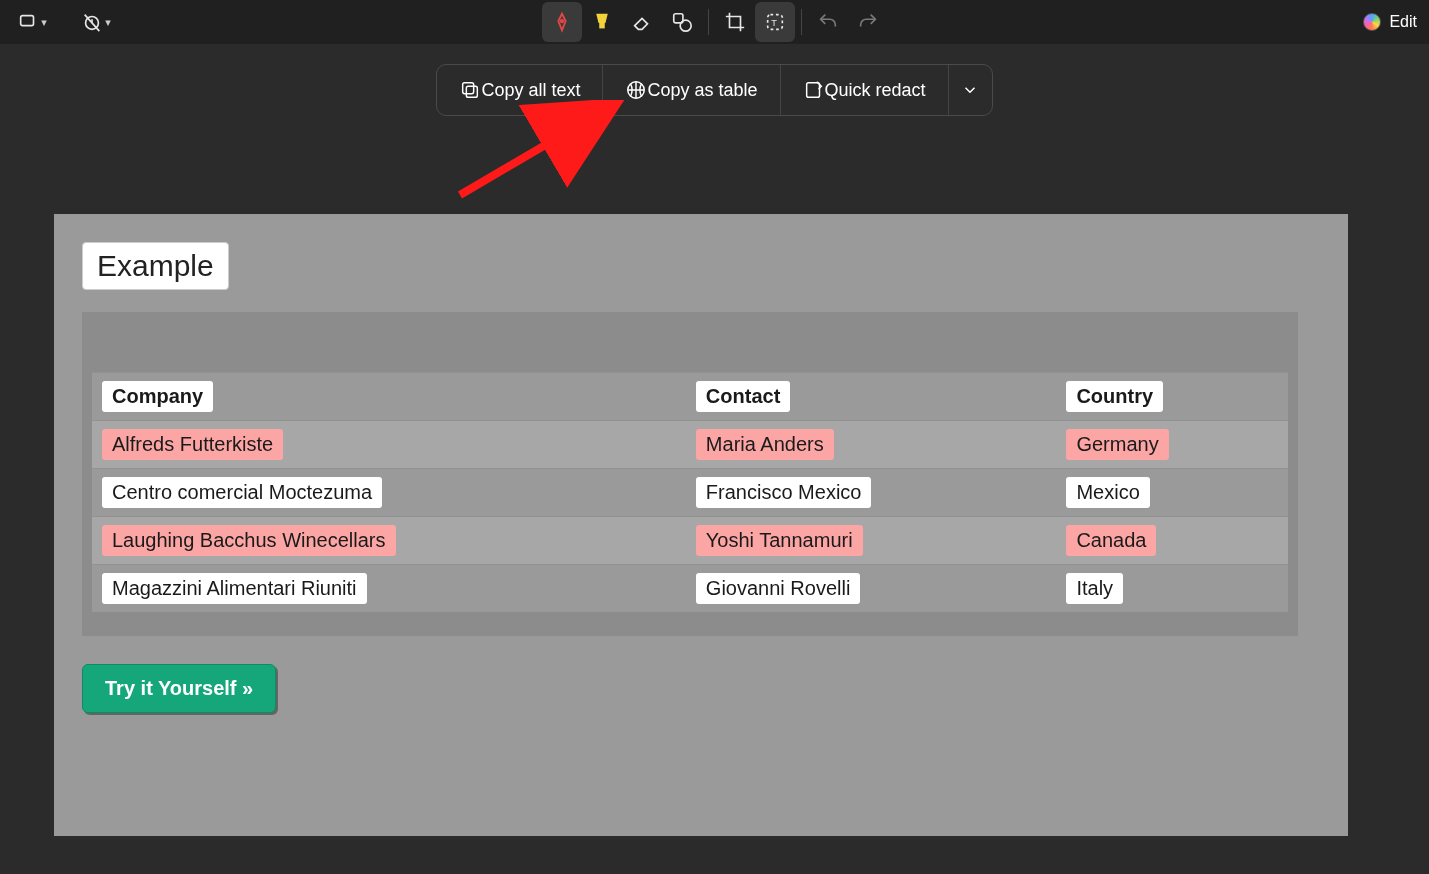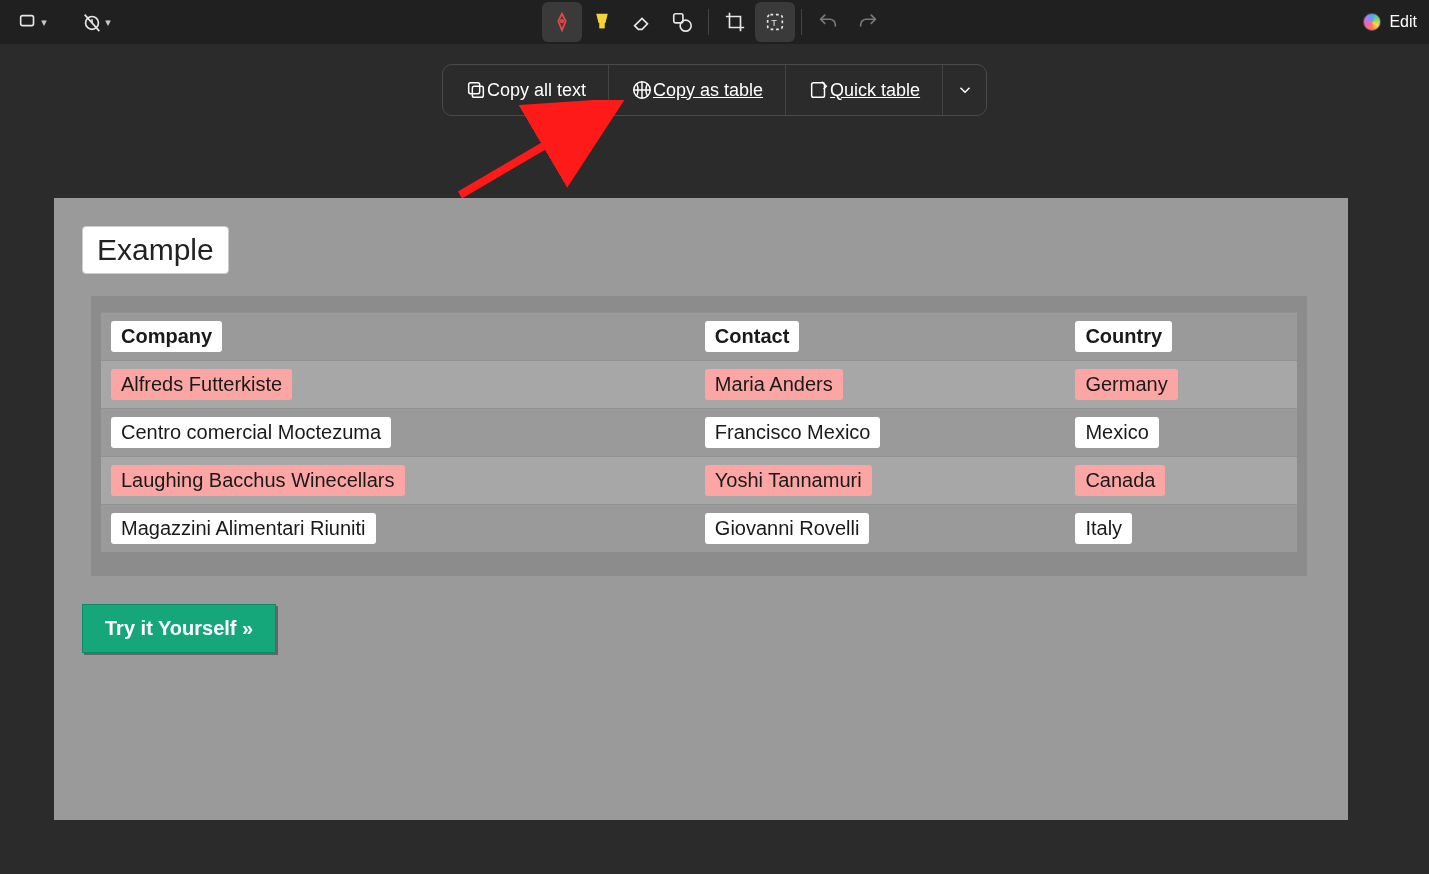--- a/index.html
+++ b/index.html
@@ -61,54 +61,53 @@
     background: #2b2b2b;
     overflow: hidden;
   }
   .action-btn {
     display: flex; align-items: center; gap: 0;
     padding: 14px 22px;
     color: #fff;
     font-size: 18px;
     cursor: pointer;
   }
-  .action-btn + .action-btn { border-left: 1px solid #444; text-decoration: underline; }
+  .action-btn + .action-btn { border-left: 1px solid #444; }
   .action-btn svg { width: 22px; height: 22px; }
   .chev-slot { width: 44px; display:flex; align-items:center; justify-content:center; border-left:1px solid #444; cursor:pointer; }
   
   
   .arrow {
     position: absolute;
     left: 450px; top: 100px;
     pointer-events: none;
   }
   
   
   .canvas {
     position: absolute;
-    left: 54px; top: 198px;
+    left: 54px; top: 214px;
     width: 1294px; height: 622px;
     background: #9a9a9a;
     padding: 28px 16px 16px 28px;
   }
   .example-chip {
     display: inline-block;
     background: #fff;
     border: 1px solid #ccc;
     border-radius: 4px;
     padding: 6px 14px;
     font-size: 30px;
     color: #222;
   }
   .example-box {
     margin-top: 22px;
     background: #8c8c8c;
-    padding: 16px 10px 24px 10px;
+    padding: 60px 10px 24px 10px;
     width: 1216px;
-    margin-left: 9px;
   }
   table.sample {
     width: 100%;
     border-collapse: collapse;
   }
   table.sample th, table.sample td {
     text-align: left;
     padding: 8px 10px;
     border-top: 1px solid #929292;
   }
@@ -129,21 +128,21 @@
   .chip-hdr   { background: #fff; font-weight: 700; }
   
   .try-btn {
     margin-top: 28px;
     display: inline-block;
     background: #15a77a;
     color: #fff;
     font-weight: 700;
     font-size: 20px;
     padding: 12px 22px;
-    border-radius: 0;
+    border-radius: 6px;
     border: 1px solid #0e8b65;
     box-shadow: 2px 2px 0 rgba(0,0,0,.35);
     cursor: pointer;
   }
 </style>
 </head>
 <body>
 
 <div class="toolbar">
   <div class="toolbar-left">
@@ -237,21 +236,21 @@
           <circle cx="12" cy="12" r="9"></circle>
           <path d="M3 12 H21 M12 3 V21 M6 5 C8 9 8 15 6 19 M18 5 C16 9 16 15 18 19"></path>
         </svg>
       <span>Copy as table</span>
     </div>
     <div class="action-btn">
       <svg viewBox="0 0 24 24" fill="none" stroke="currentColor" stroke-width="1.6">
           <rect x="4" y="4" width="14" height="16" rx="2"></rect>
           <path d="M15 3 L20 8 L17 11"></path>
         </svg>
-      <span>Quick table</span>
+      <span>Quick redact</span>
     </div>
     <div class="chev-slot">
       <svg viewBox="0 0 24 24" width="18" height="18" fill="none" stroke="#fff" stroke-width="2">
           <polyline points="6 9 12 15 18 9"></polyline>
         </svg>
     </div>
   </div>
 </div>
 
 <svg class="arrow" width="200" height="120">

